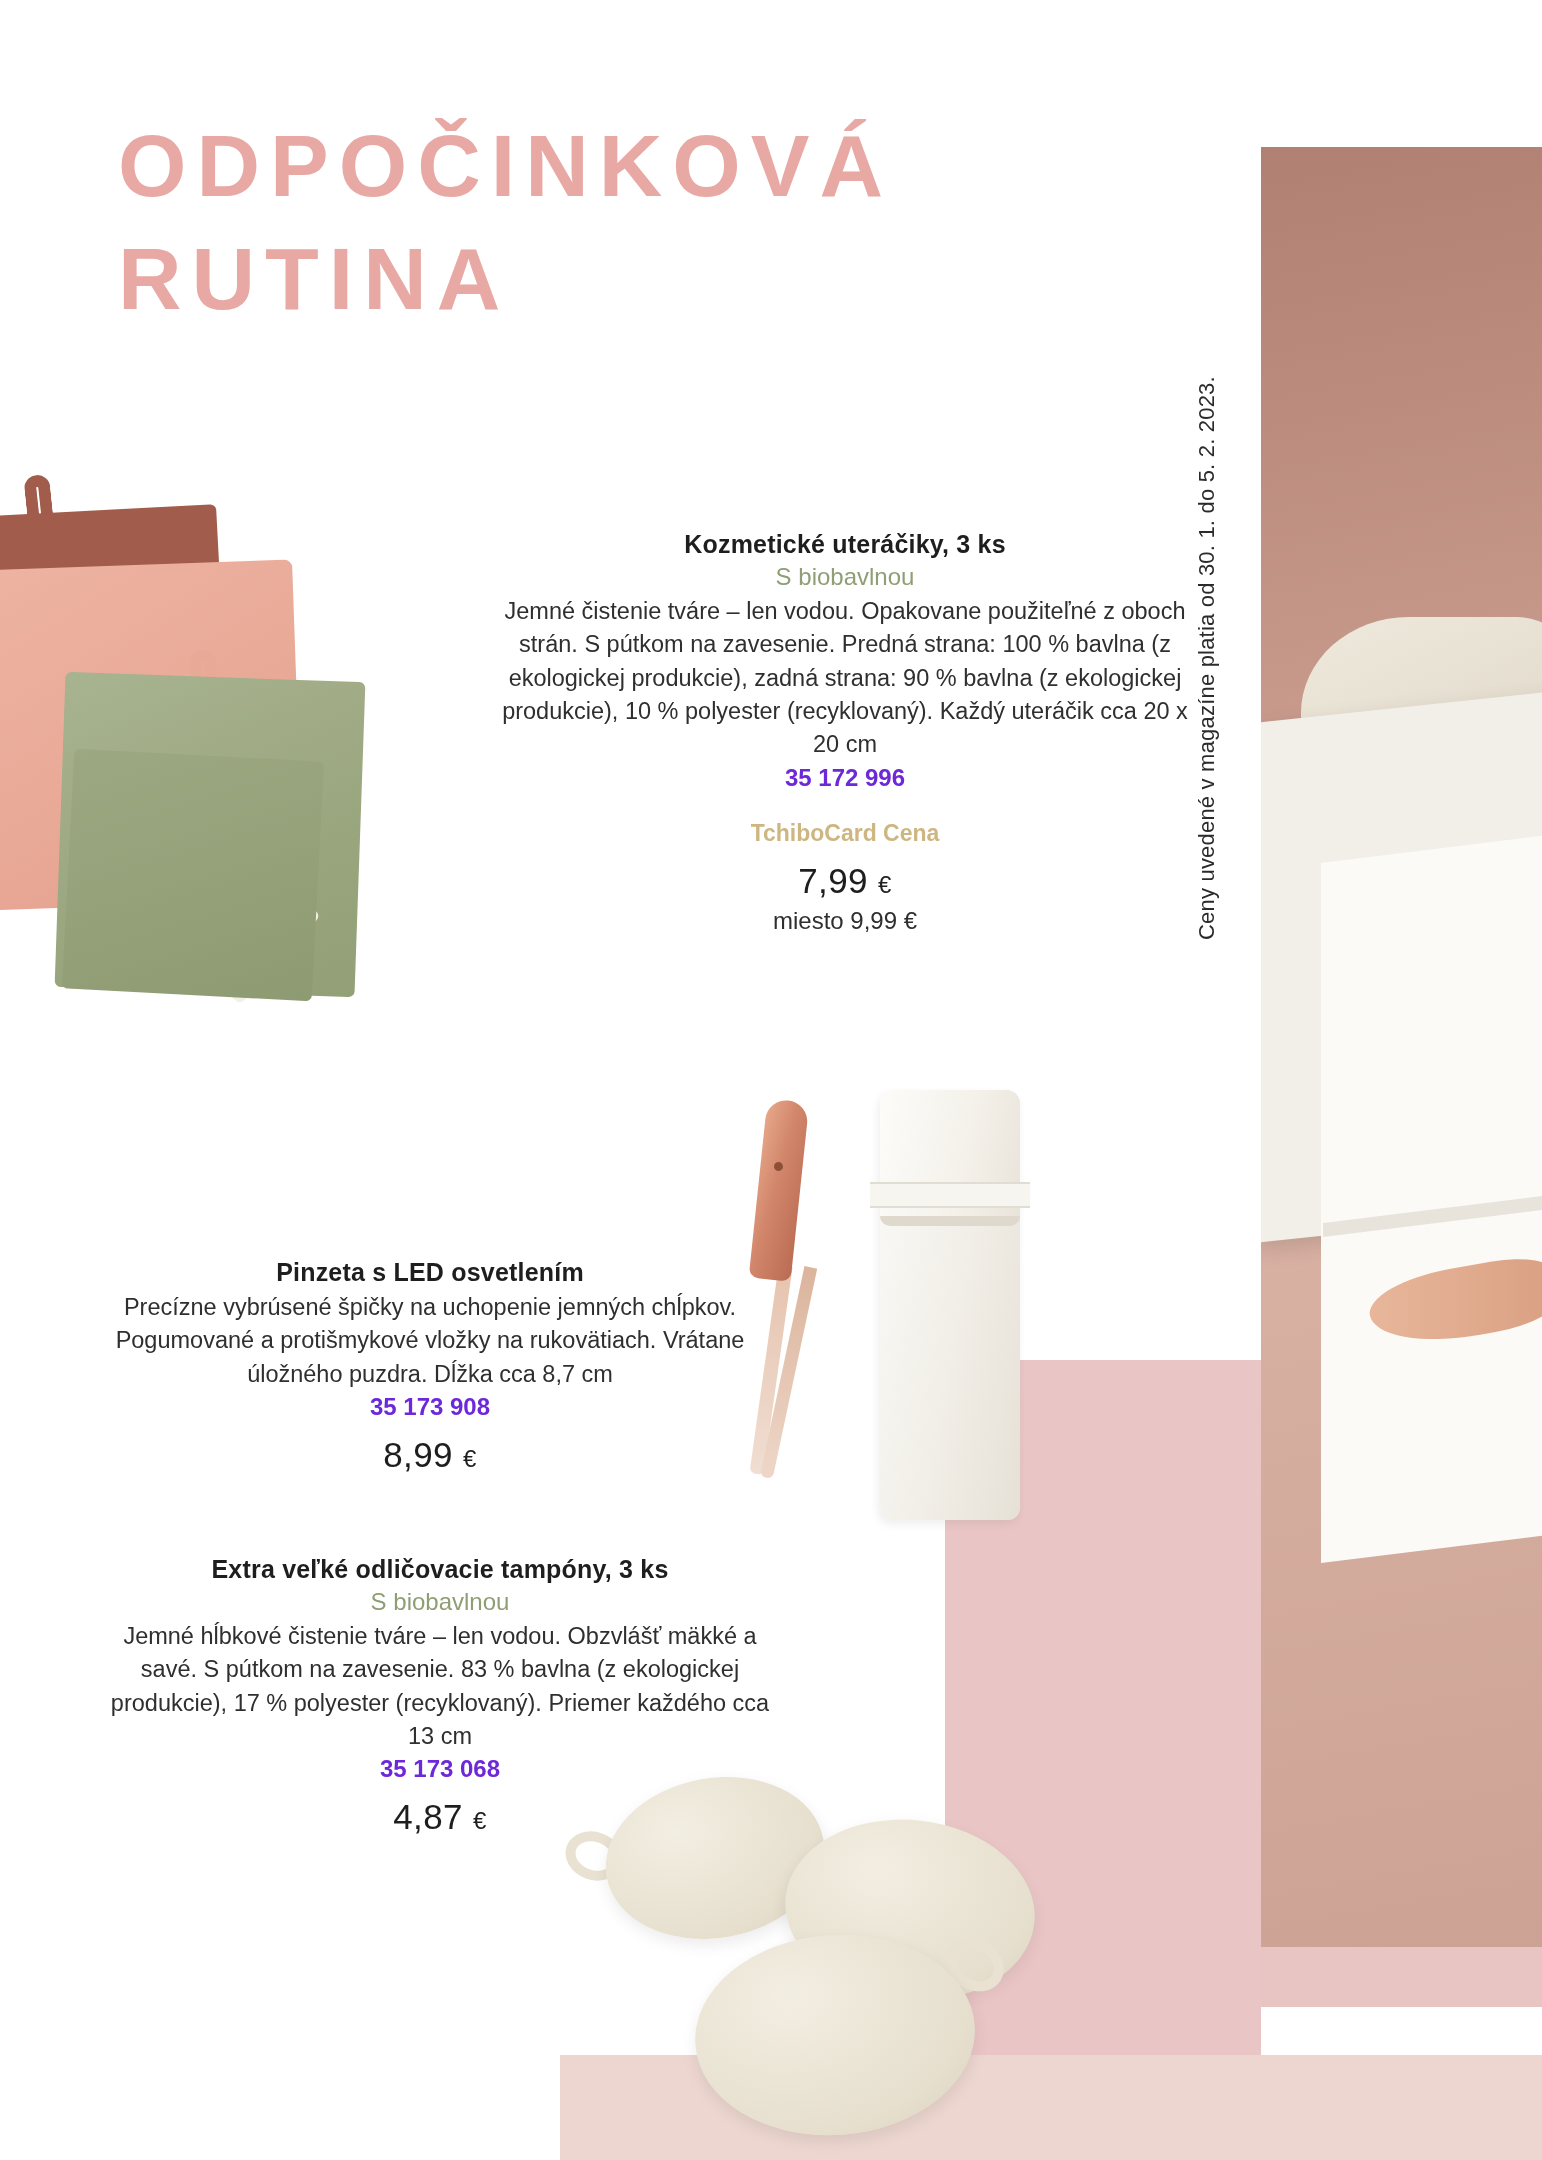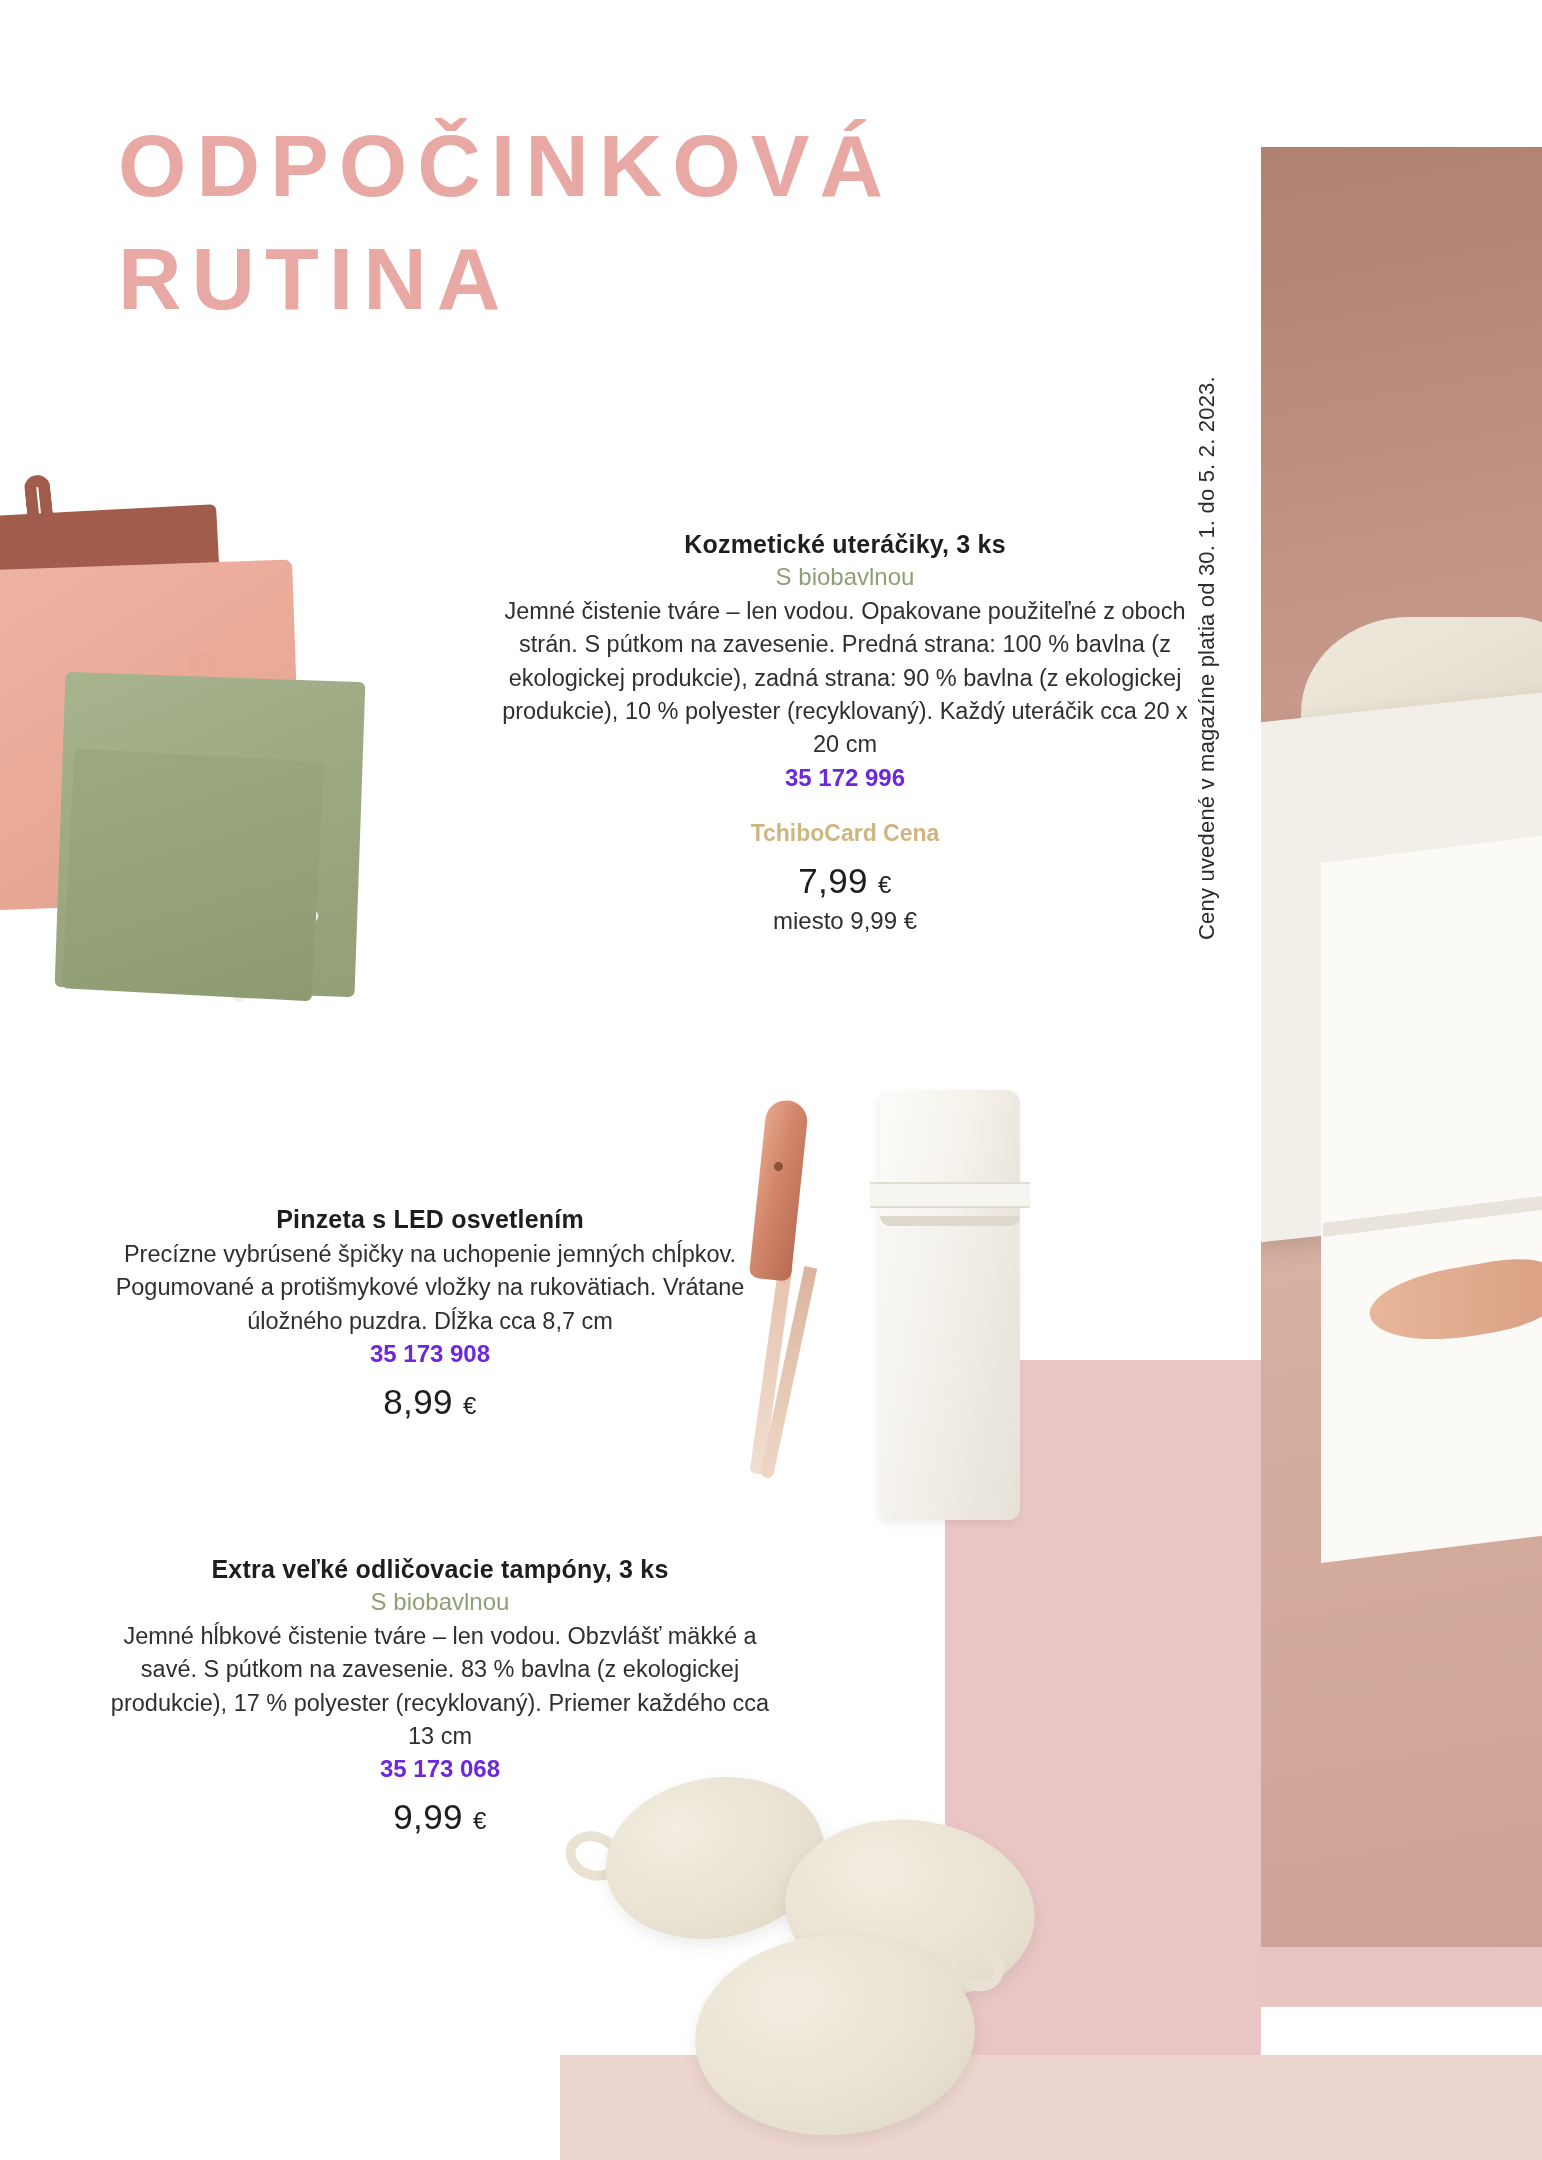--- a/index.html
+++ b/index.html
@@ -319,21 +319,21 @@
     border-radius: 50%;
     background: transparent;
   }
   .loop-a { left: 20px; top: 72px; width: 58px; height: 48px; transform: rotate(20deg); }
   .loop-b { left: 215px; top: 216px; width: 54px; height: 46px; transform: rotate(-8deg); }
   .loop-c { left: 400px; top: 180px; width: 60px; height: 50px; transform: rotate(30deg); }
 
   
   .block { position: absolute; text-align: center; }
   .p1 { left: 495px; top: 530px; width: 700px; }
-  .p2 { left: 110px; top: 1205px; width: 640px; }
+  .p2 { left: 110px; top: 1258px; width: 640px; }
   .p3 { left: 110px; top: 1555px; width: 660px; }
 
   .title {
     font-size: 25px;
     font-weight: 700;
     color: #1e1e1e;
     margin: 0 0 4px 0;
     letter-spacing: 0.2px;
   }
   .bio {
@@ -445,16 +445,16 @@
     <span class="cur">€</span>
   </div>
 </div>
 
 <div class="block p3">
   <div class="title">Extra veľké odličovacie tampóny, 3 ks</div>
   <div class="bio">S biobavlnou</div>
   <p class="desc">Jemné hĺbkové čistenie tváre – len vodou. Obzvlášť mäkké a savé. S pútkom na zavesenie. 83 % bavlna (z ekologickej produkcie), 17 % polyester (recyklovaný). Priemer každého cca 13 cm</p>
   <div class="code">35 173 068</div>
   <div class="price">
-    <span>9,99</span>
+    <span>4,87</span>
     <span class="cur">€</span>
   </div>
 </div>
 
 </body></html>

